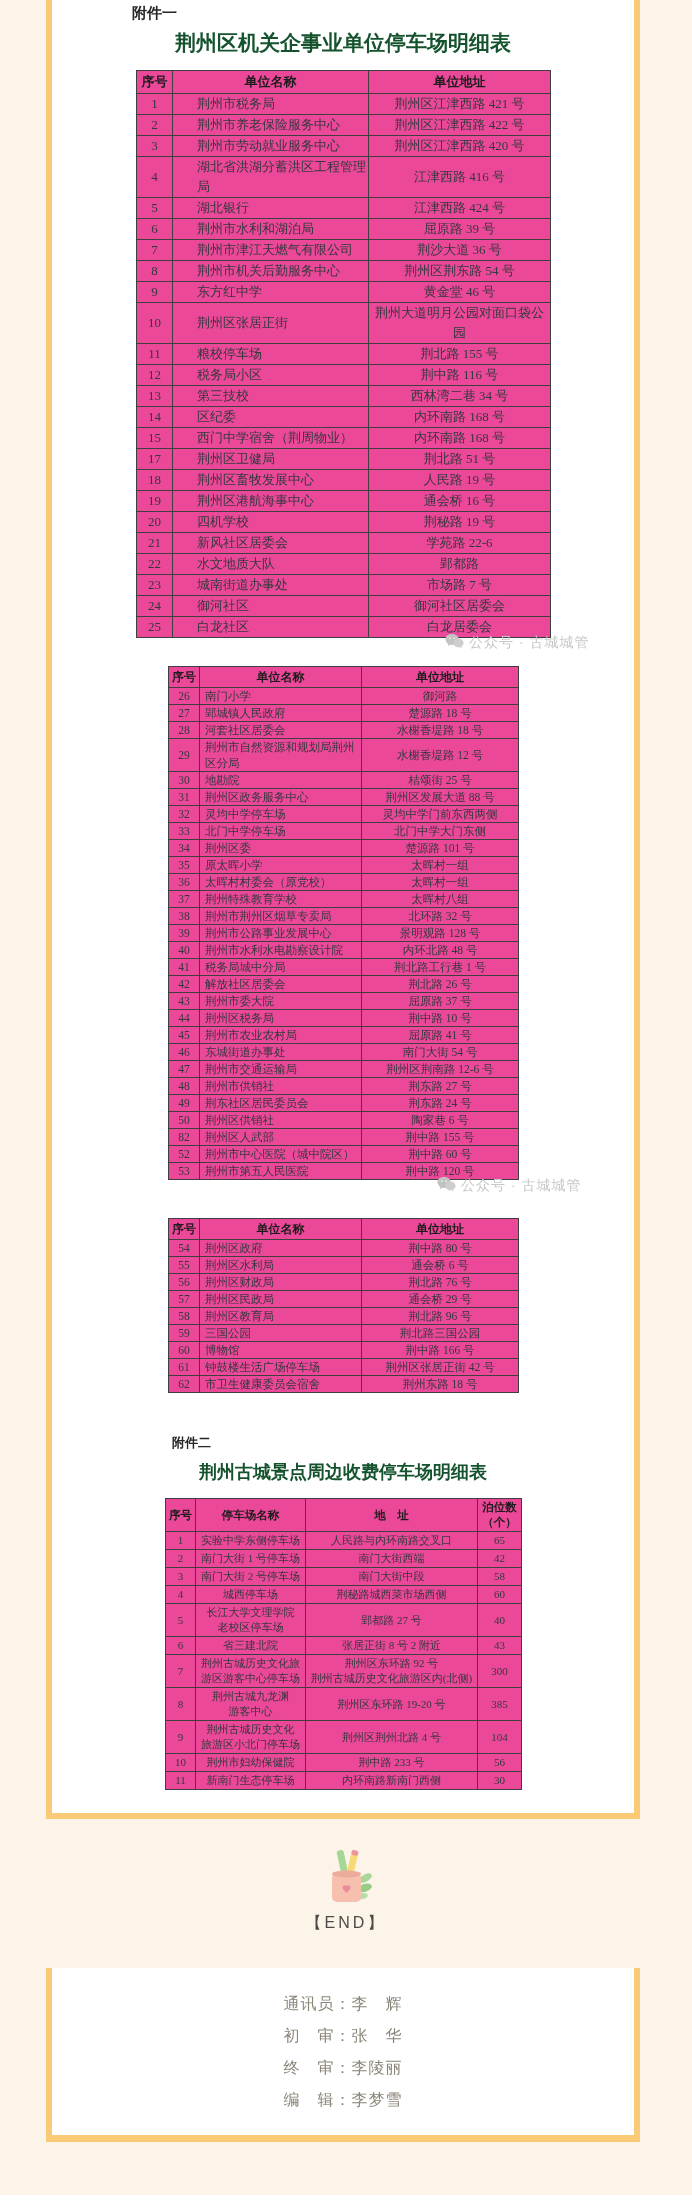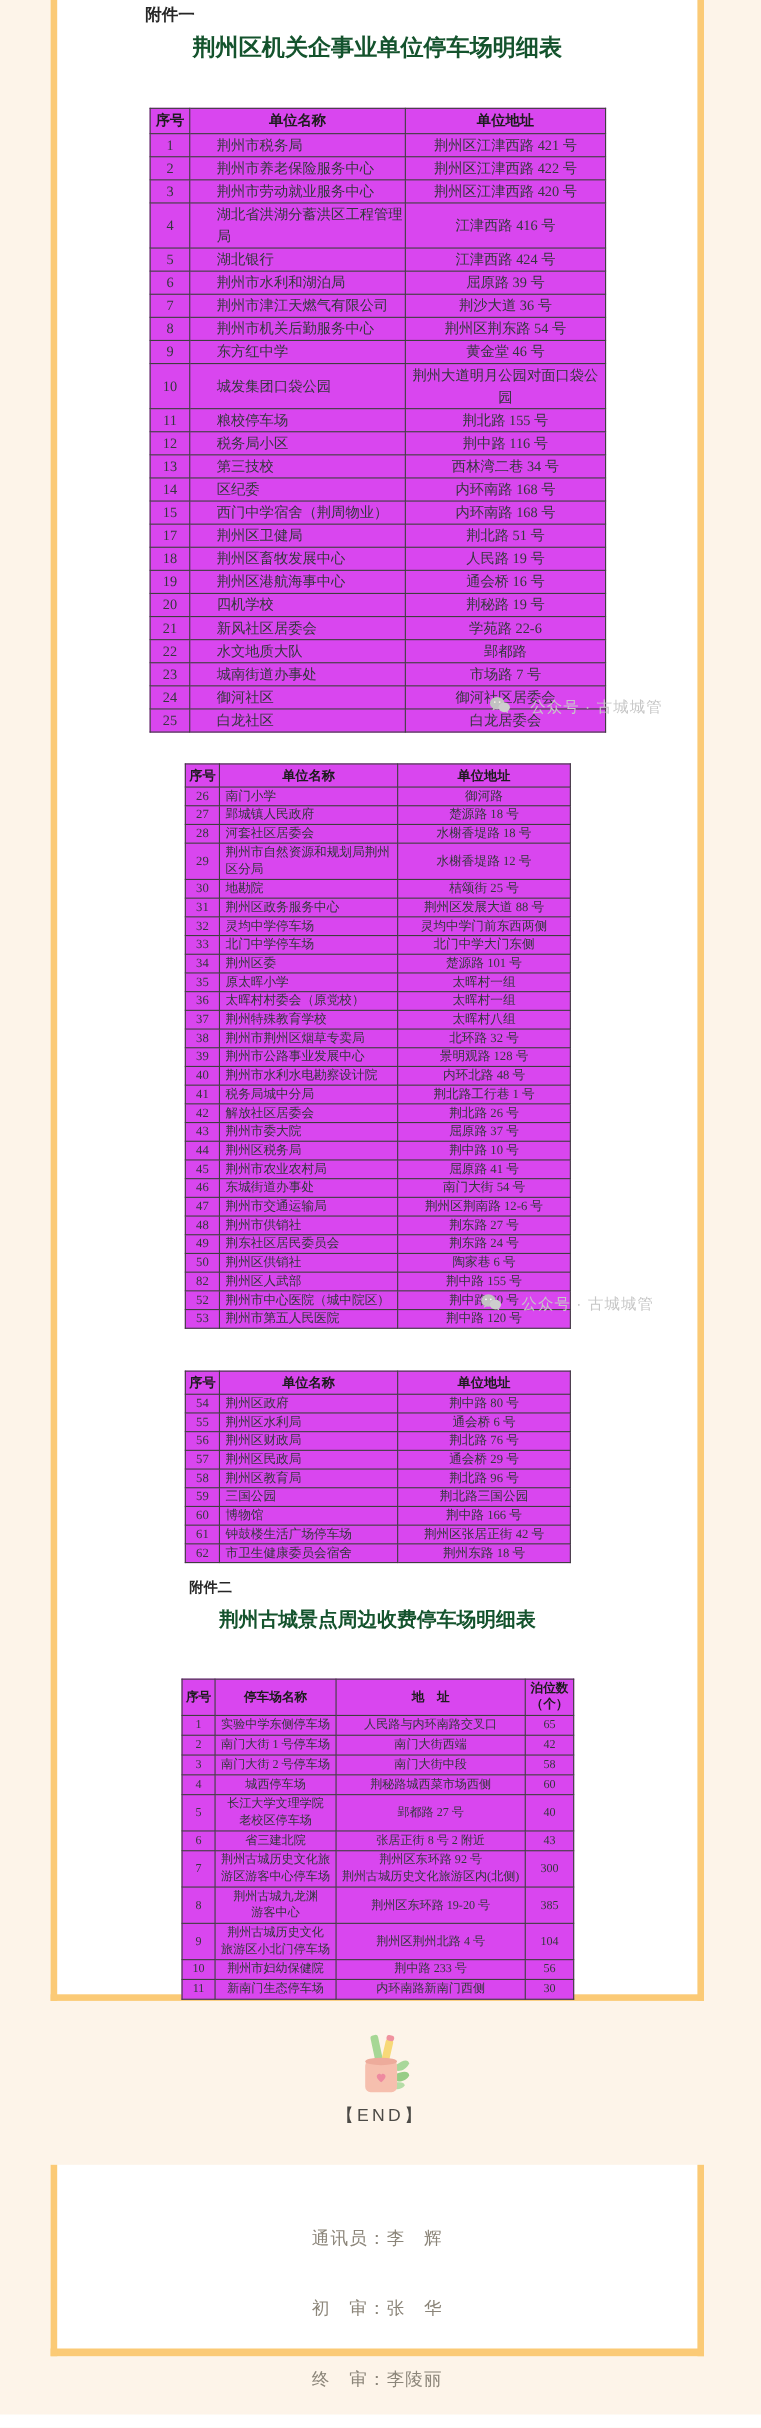--- a/index.html
+++ b/index.html
@@ -20,61 +20,61 @@
   #card2{top:1968px;height:174px;border-bottom:7px solid #fbca76;}
 
   .att-label{position:absolute;font-weight:bold;color:#262626;font-family:"Liberation Sans",sans-serif;}
   #att1-label{left:80px;top:4px;font-size:15px;font-family:Liberation Mono, monospace;}
   #att2-label{left:120px;top:1434px;font-size:13px;}
   .doc-title{position:absolute;left:0;width:582px;text-align:center;font-weight:bold;color:#14532d;}
   #title1{top:29px;font-size:21px;}
   #title2{top:1460px;font-size:18px;}
 
   
-  table{border-collapse:collapse;table-layout:fixed;color:#34383d;position:absolute;background:#d946ef;margin-top:28px;}
+  table{border-collapse:collapse;table-layout:fixed;color:#34383d;position:absolute;background:#ec4899;}
   th,td{border:1px solid #3f3f3f;text-align:center;overflow:hidden;padding:0 2px;}
   th{font-weight:bold;color:#1c1c1c;}
   #t1{top:70px;left:84px;width:414px;font-size:13px;}
   #t1 th{height:22px;}
   #t1 td{line-height:20px;}
   #t1 td:nth-child(2){text-align:left;padding-left:24px;}
   #t2,#t3{left:116px;width:350px;font-size:11.5px;}
   #t2{top:666px;}
   #t3{top:1218px;}
   #t2 th,#t3 th{height:20px;font-size:12px;}
   #t2 td,#t3 td{line-height:16px;}
   #t2 td:nth-child(2),#t3 td:nth-child(2){text-align:left;padding-left:5px;}
   #t4{top:1498px;left:113px;width:356px;font-size:11px;}
   #t4 th{font-size:11.5px;line-height:15px;white-space:pre-line;padding:1px 1px;}
   #t4 td{line-height:15px;padding:1px 1px;white-space:pre-line;}
 
   
   .watermark{
-    position:absolute;display:flex;align-items:center;gap:18px;
+    position:absolute;display:flex;align-items:center;gap:5px;
     color:#c7c7c7;font-size:14px;letter-spacing:1px;
     font-family:"Liberation Sans",sans-serif;white-space:nowrap;
   }
   #wm1{top:633px;left:393px;}
   #wm2{top:1176px;left:385px;}
 
   
   #end-icon{position:absolute;top:1848px;left:50%;transform:translateX(-50%);}
   #end-label{
     position:absolute;top:1913px;left:0;width:100%;text-align:center;
     font-size:16px;letter-spacing:3px;color:#4c4a46;
     font-family:"Liberation Sans",sans-serif;
   }
 
   
   .footer-lines{
     padding-top:20px;text-align:center;
     font-family:"Liberation Sans",sans-serif;
     font-size:16px;line-height:32px;color:#8b8579;letter-spacing:1px;
   }
-  .footer-line{display:block;margin-top:32px;}
+  .footer-line{display:block;}
 
   #bottom-white{position:absolute;left:0;bottom:0;width:100%;height:12px;background:#ffffff;}
 </style>
 </head>
 <body>
 
 <div class="card" id="card1">
 
   <div class="att-label" id="att1-label">附件一</div>
 
@@ -134,21 +134,21 @@
           <td>荆州市机关后勤服务中心</td>
           <td>荆州区荆东路 54 号</td>
         </tr>
         <tr>
           <td>9</td>
           <td>东方红中学</td>
           <td>黄金堂 46 号</td>
         </tr>
         <tr>
           <td>10</td>
-          <td>城发集团口袋公园</td>
+          <td>荆州区张居正街</td>
           <td>荆州大道明月公园对面口袋公园</td>
         </tr>
         <tr>
           <td>11</td>
           <td>粮校停车场</td>
           <td>荆北路 155 号</td>
         </tr>
         <tr>
           <td>12</td>
           <td>税务局小区</td>

